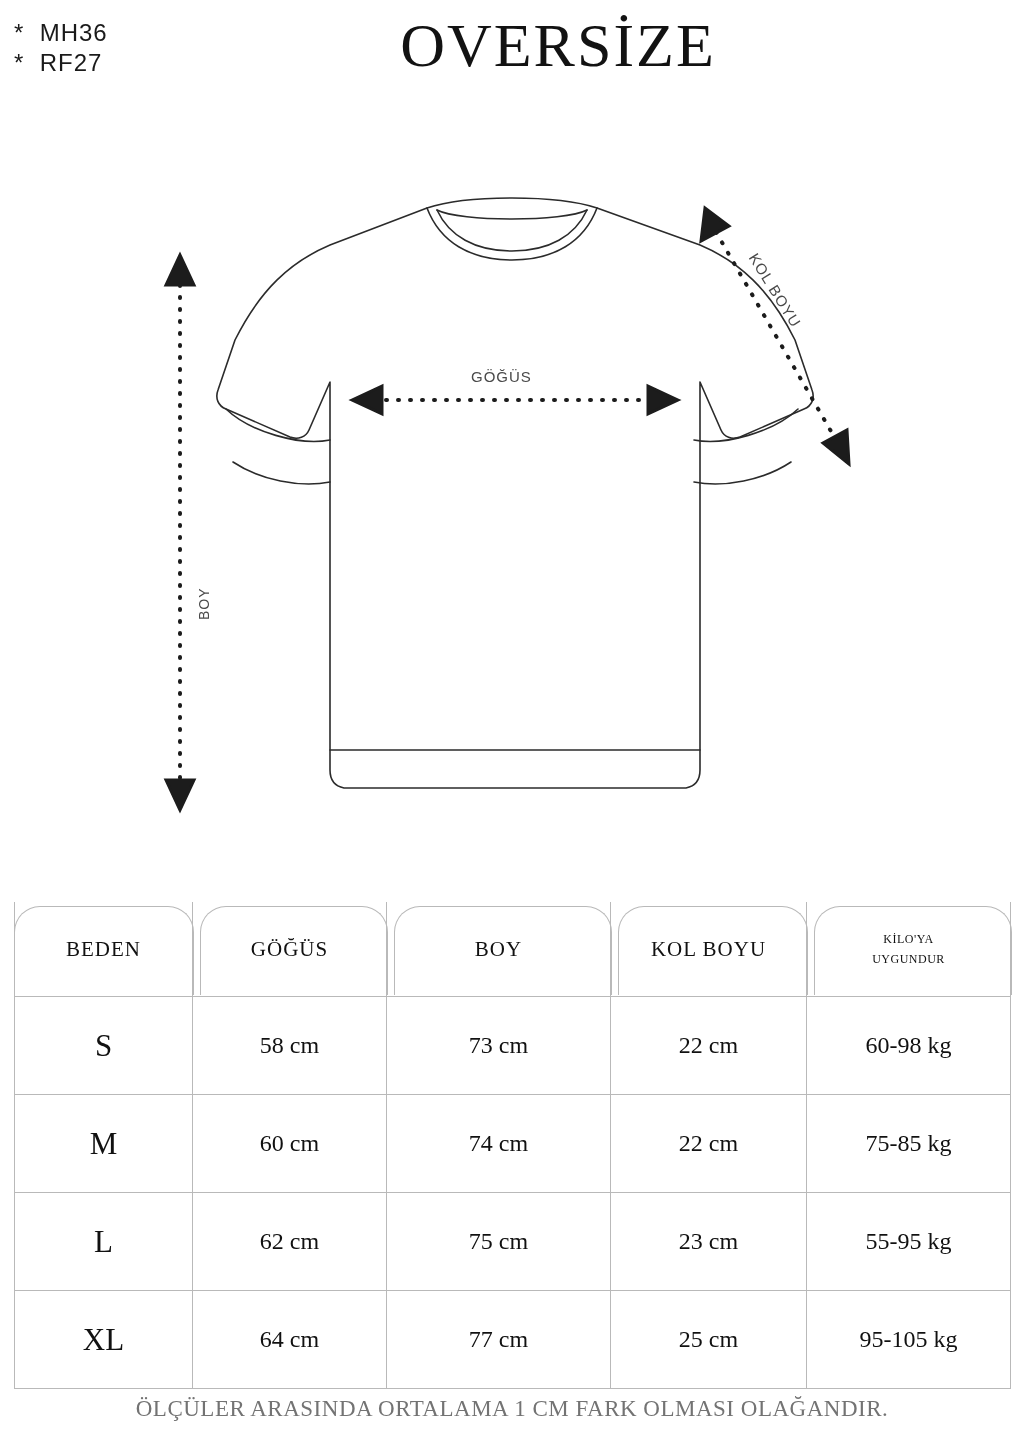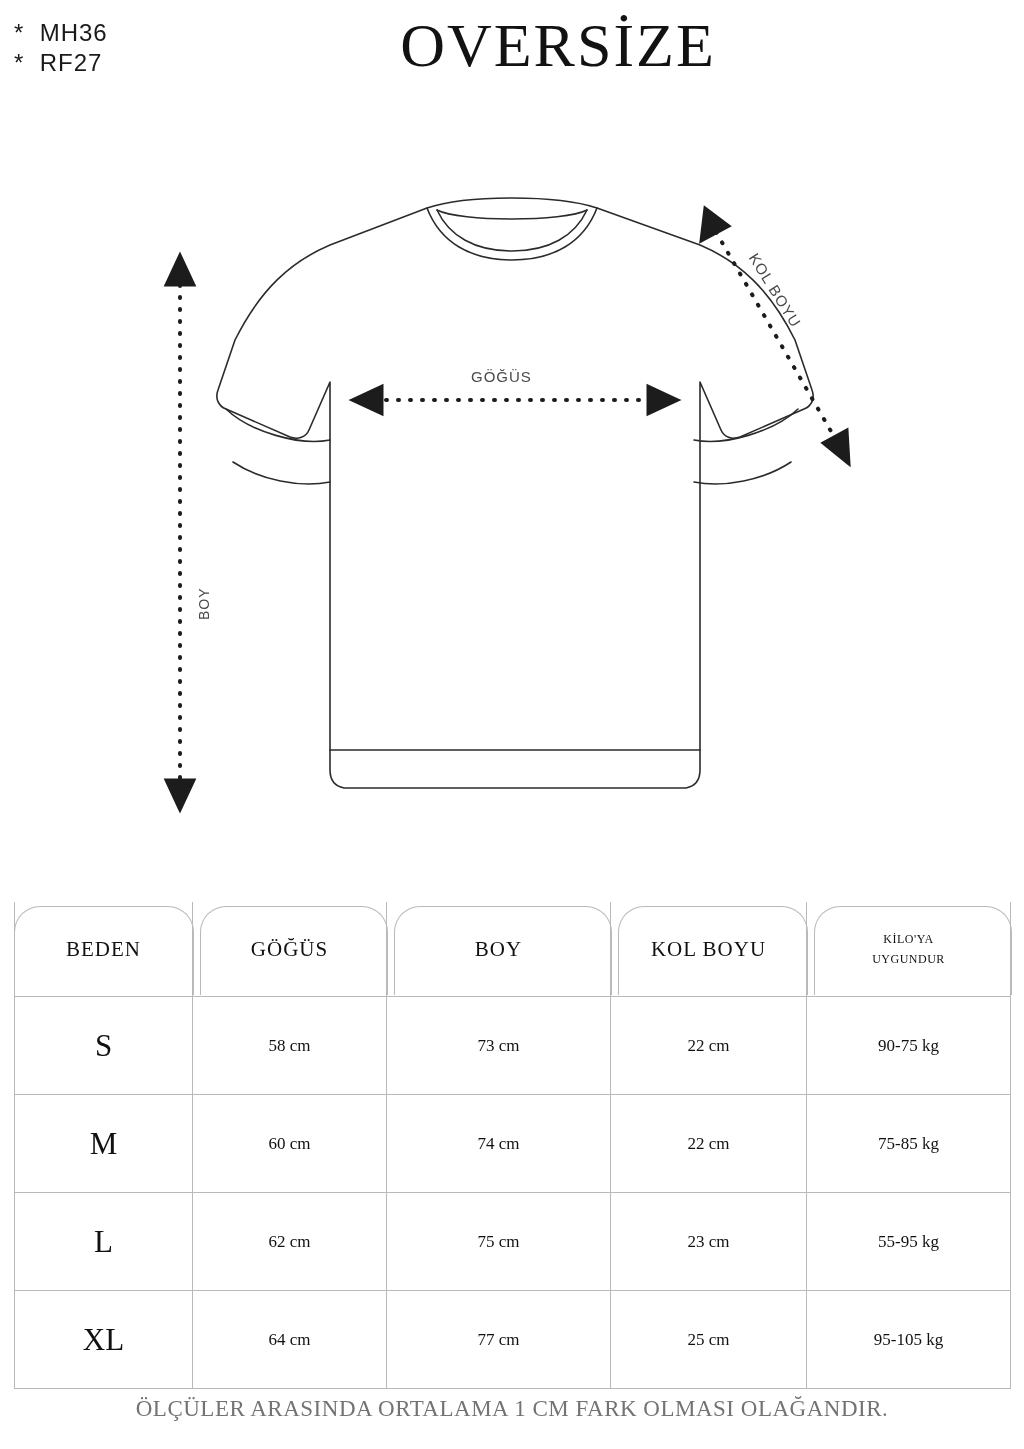--- a/index.html
+++ b/index.html
@@ -109,21 +109,21 @@
     position: relative;
   }
   table.sizes thead th .hdr-two {
     display: block;
     font-size: 12px;
     line-height: 20px;
     letter-spacing: 0.5px;
   }
   table.sizes tbody td {
     height: 95px;
-    font-size: 17px;
+    font-size: 24px;
   }
   table.sizes tbody td.size-col {
     font-size: 31px;
   }
   
   .hdr-tabs {
     position: absolute;
     top: 0;
     left: 0;
     width: 996px;
@@ -254,21 +254,21 @@
           <span class="hdr-two">UYGUNDUR</span>
         </th>
       </tr>
     </thead>
     <tbody>
       <tr>
         <td class="size-col">S</td>
         <td>58 cm</td>
         <td>73 cm</td>
         <td>22  cm</td>
-        <td>90-75 kg</td>
+        <td>60-98 kg</td>
       </tr>
       <tr>
         <td class="size-col">M</td>
         <td>60 cm</td>
         <td>74 cm</td>
         <td>22 cm</td>
         <td>75-85 kg</td>
       </tr>
       <tr>
         <td class="size-col">L</td>

